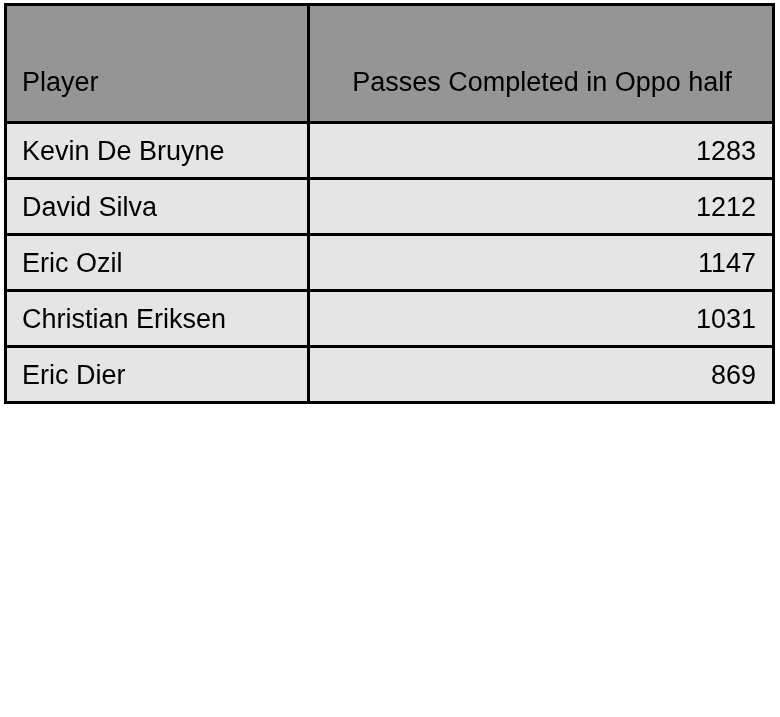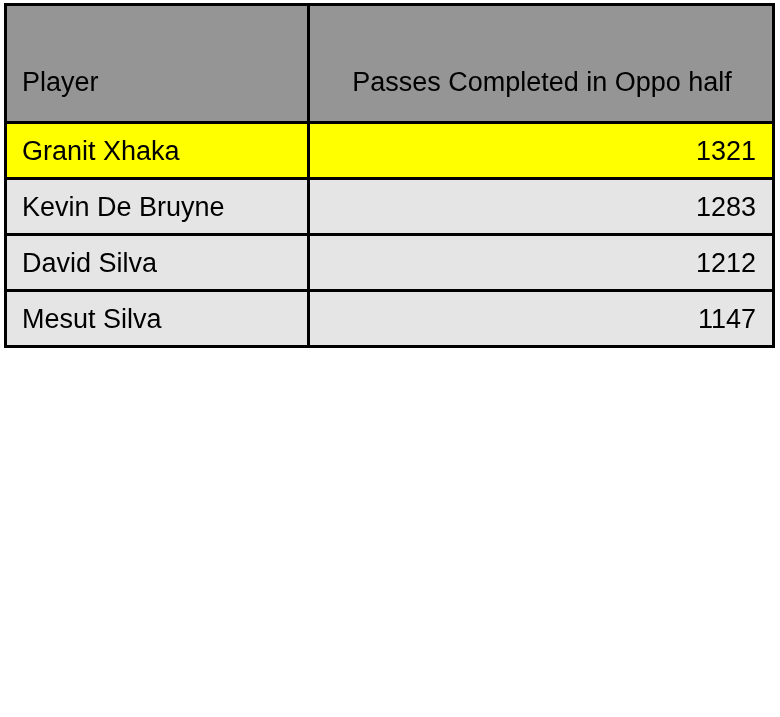--- a/index.html
+++ b/index.html
@@ -116,28 +116,20 @@
         <th>
           <span class="header-cell-inner">Player</span>
         </th>
         <th>
           <span class="header-cell-inner two-line">Passes Completed in Oppo half</span>
         </th>
       </tr>
     </thead>
     <tbody>
 
-      <tr class="data-row highlight">
-        <td class="cell-player">
-          <span class="cell-player-inner">Granit Xhaka</span>
-        </td>
-        <td class="cell-value">
-          <span class="cell-value-inner">1321</span>
-        </td>
-      </tr>
 
       <tr class="data-row">
         <td class="cell-player">
           <span class="cell-player-inner">Kevin De Bruyne</span>
         </td>
         <td class="cell-value">
           <span class="cell-value-inner">1283</span>
         </td>
       </tr>
 
@@ -146,28 +138,44 @@
           <span class="cell-player-inner">David Silva</span>
         </td>
         <td class="cell-value">
           <span class="cell-value-inner">1212</span>
         </td>
       </tr>
 
 
       <tr class="data-row">
         <td class="cell-player">
-          <span class="cell-player-inner">Mesut Silva</span>
+          <span class="cell-player-inner">Eric Ozil</span>
         </td>
         <td class="cell-value">
           <span class="cell-value-inner">1147</span>
         </td>
       </tr>
 
 
 
+      <tr class="data-row">
+        <td class="cell-player">
+          <span class="cell-player-inner">Christian Eriksen</span>
+        </td>
+        <td class="cell-value">
+          <span class="cell-value-inner">1031</span>
+        </td>
+      </tr>
 
 
+      <tr class="data-row">
+        <td class="cell-player">
+          <span class="cell-player-inner">Eric Dier</span>
+        </td>
+        <td class="cell-value">
+          <span class="cell-value-inner">869</span>
+        </td>
+      </tr>
 
     </tbody>
   </table>
 
 </div>
 
 </body></html>

